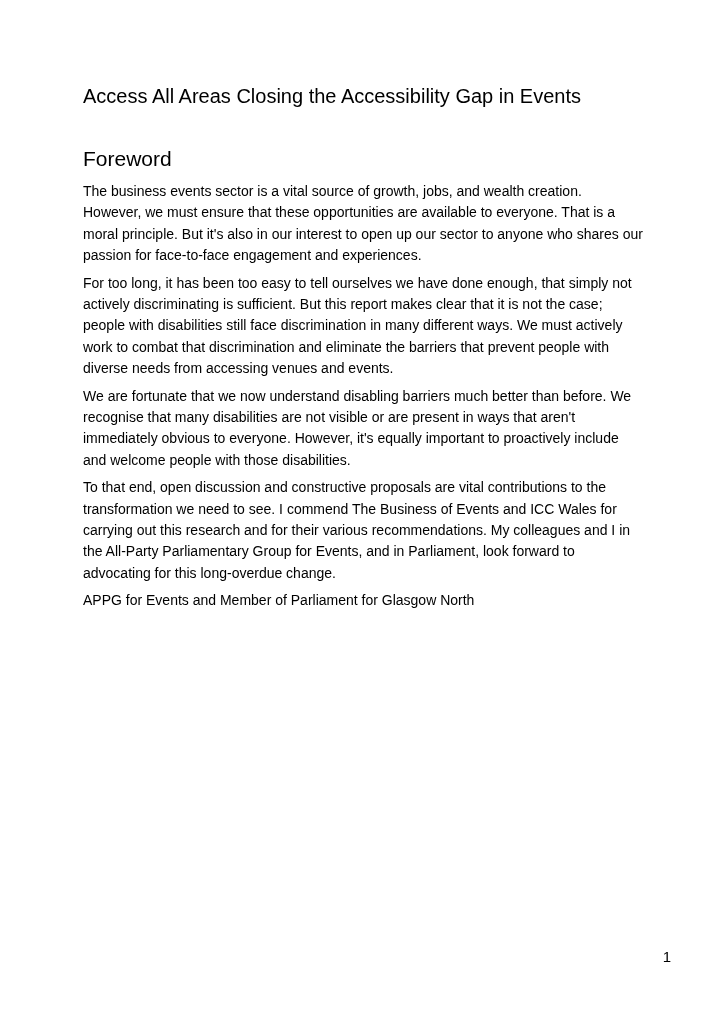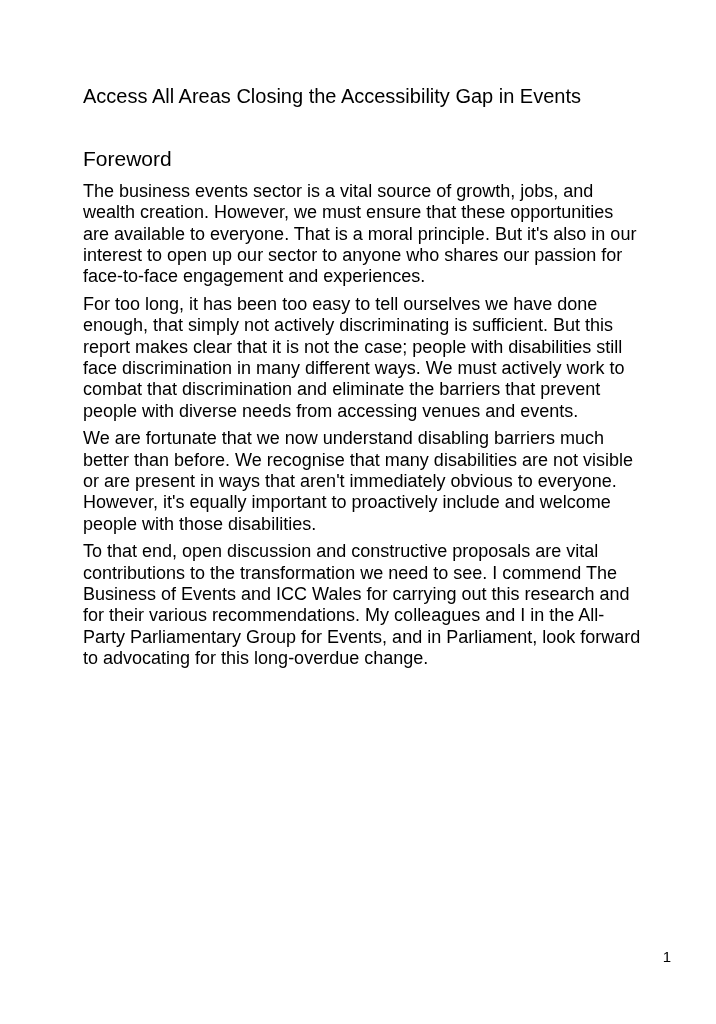--- a/index.html
+++ b/index.html
@@ -30,21 +30,21 @@
     white-space: nowrap;
     margin: 0 0 41px 0;
   }
   .section-heading {
     font-size: 21px;
     line-height: 20px;
     font-weight: 400;
     margin: 0 0 12px 0;
   }
   .body-par {
-    font-size: 18px;
+    font-size: 14px;
     line-height: 21.33px;
     margin: 0 0 6.4px 0;
   }
   .pagenum {
     position: absolute;
     top: 949px;
     right: 85px;
     font-size: 15px;
     line-height: 15px;
     color: #000000;
@@ -54,15 +54,16 @@
 <body>
 
 <div class="page">
   <div class="content">
     <h1 class="doc-title">Access All Areas Closing the Accessibility Gap in Events</h1>
     <h2 class="section-heading">Foreword</h2>
     <p class="body-par">The business events sector is a vital source of growth, jobs, and wealth creation. However, we must ensure that these opportunities are available to everyone. That is a moral principle. But it's also in our interest to open up our sector to anyone who shares our passion for face-to-face engagement and experiences.</p>
     <p class="body-par">For too long, it has been too easy to tell ourselves we have done enough, that simply not actively discriminating is sufficient. But this report makes clear that it is not the case; people with disabilities still face discrimination in many different ways. We must actively work to combat that discrimination and eliminate the barriers that prevent people with diverse needs from accessing venues and events.</p>
     <p class="body-par">We are fortunate that we now understand disabling barriers much better than before. We recognise that many disabilities are not visible or are present in ways that aren't immediately obvious to everyone. However, it's equally important to proactively include and welcome people with those disabilities.</p>
     <p class="body-par">To that end, open discussion and constructive proposals are vital contributions to the transformation we need to see. I commend The Business of Events and ICC Wales for carrying out this research and for their various recommendations. My colleagues and I in the All-Party Parliamentary Group for Events, and in Parliament, look forward to advocating for this long-overdue change.</p>
+    <p class="body-par">APPG for Events and Member of Parliament for Glasgow North</p>
   </div>
   <div class="pagenum">1</div>
 </div>
 
 </body></html>

